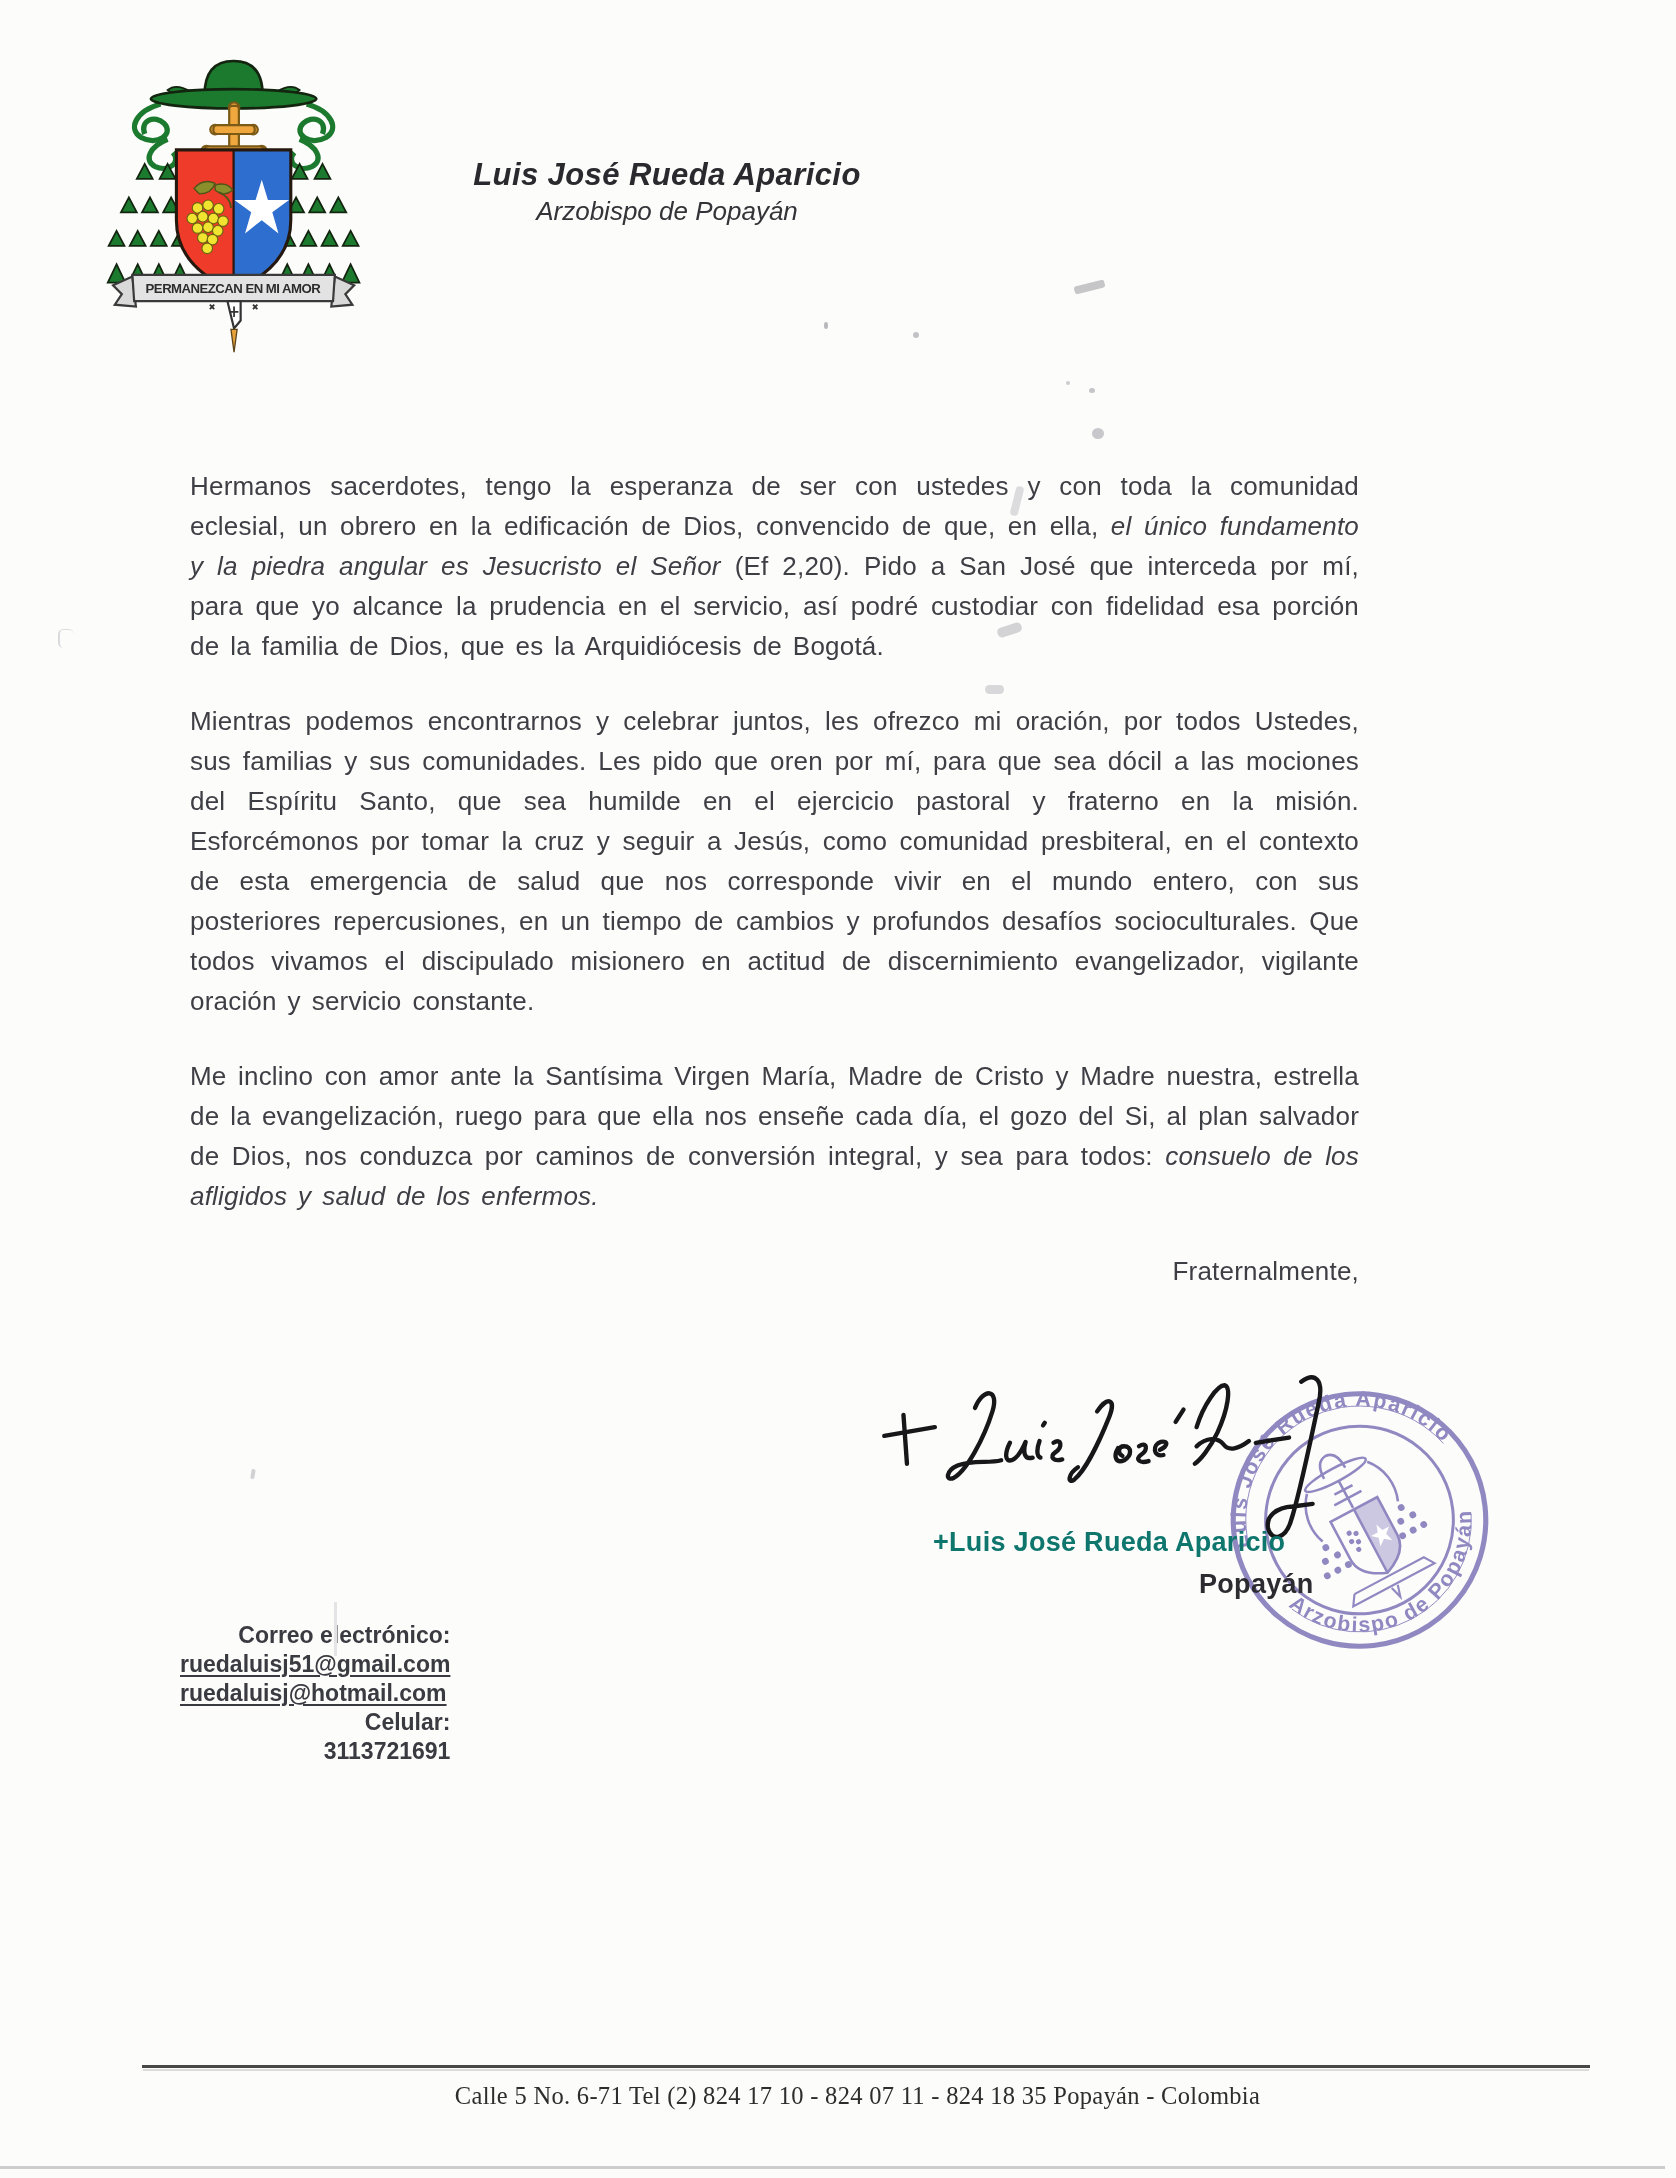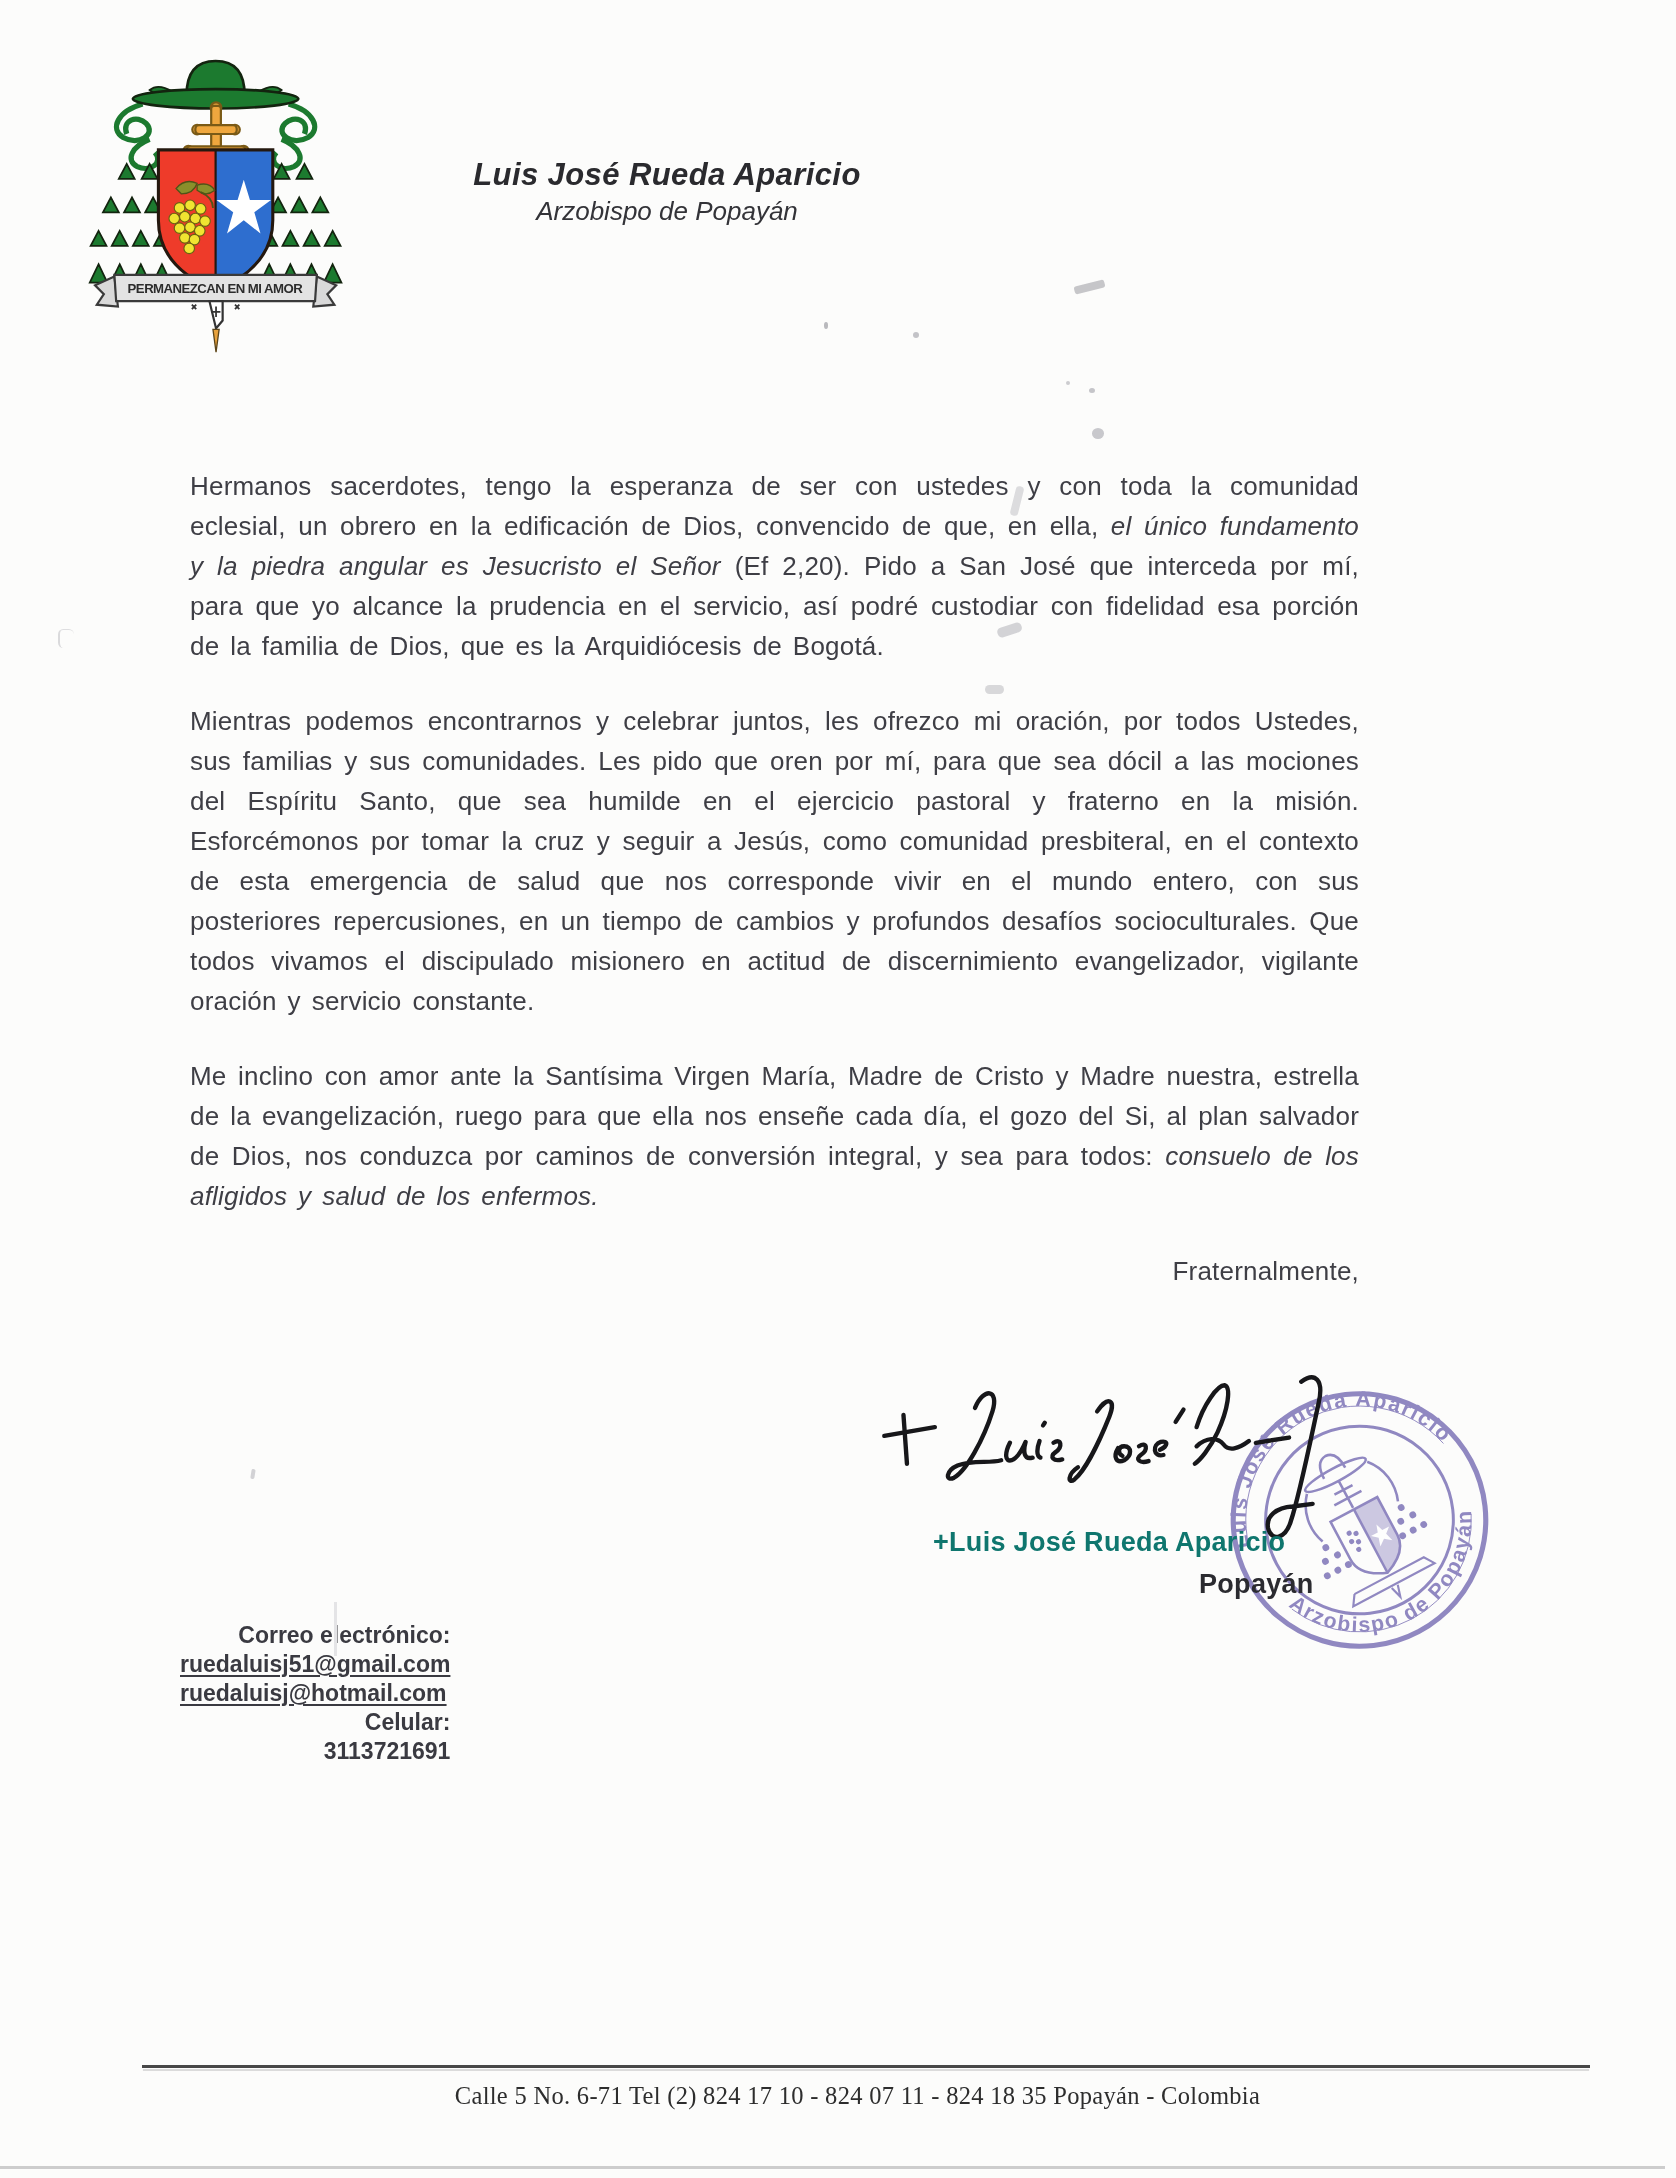--- a/index.html
+++ b/index.html
@@ -4,21 +4,21 @@
 <style>
   html,body{margin:0;padding:0;background:#e8e8e8;}
   .page{
     position:relative;
     width:1677px;height:2178px;
     background:#fcfcfb;
     overflow:hidden;
     font-family:"Liberation Sans", sans-serif;
   }
   
-  .coa{position:absolute;left:88px;top:40px;width:264px;height:320px;}
+  .coa{position:absolute;left:106px;top:40px;width:264px;height:320px;}
   .hdr-name{
     position:absolute;left:667px;top:157px;transform:translateX(-50%);
     font-size:31px;font-weight:bold;font-style:italic;color:#2a2a2e;
     letter-spacing:0.4px;white-space:nowrap;
   }
   .hdr-title{
     position:absolute;left:667px;top:196px;transform:translateX(-50%);
     font-size:26px;font-style:italic;color:#333338;white-space:nowrap;
   }
   

